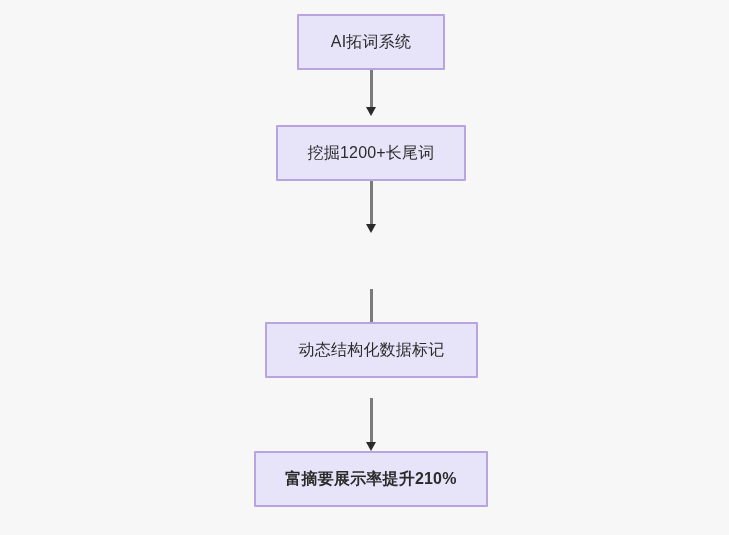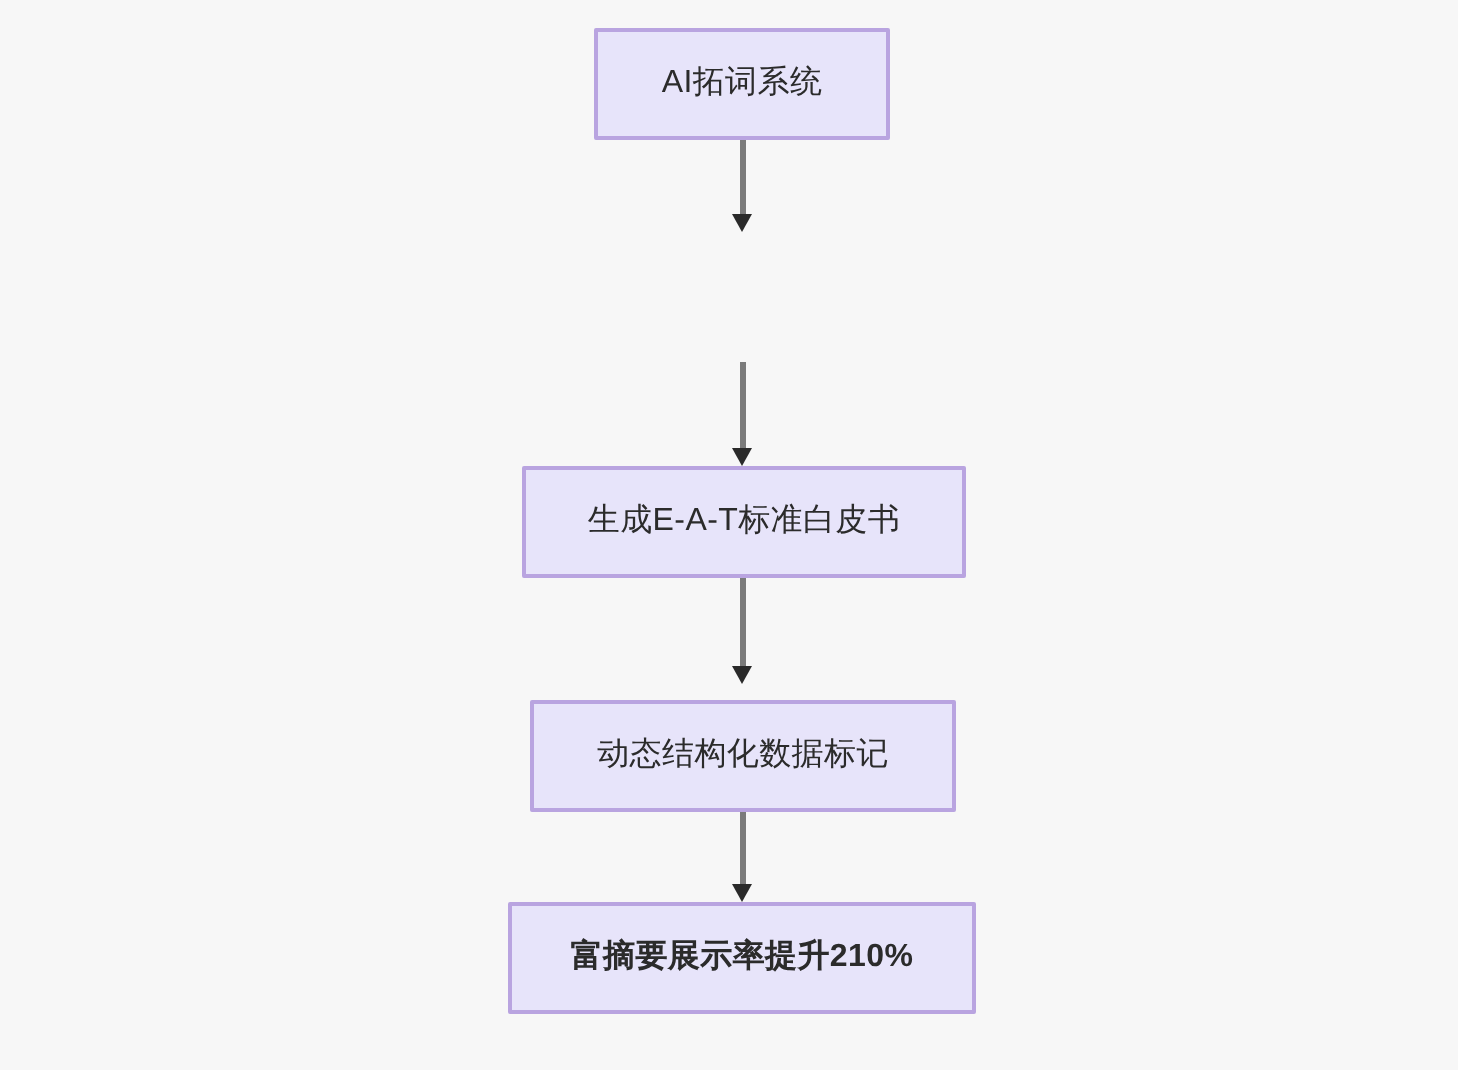--- a/index.html
+++ b/index.html
@@ -80,26 +80,26 @@
 
   <div class="edge" style="left:371px; top:398px;">
     <div class="edge-line" style="height:44px;"></div>
     <div class="edge-head" style="top:44px;"></div>
   </div>
 
   <div class="node" style="left:297px; top:14px; width:148px; height:56px;">
     <span class="node-label">AI拓词系统</span>
   </div>
 
-
-  <div class="node" style="left:261px; top:233px; width:222px; height:56px;">
-    <span class="node-label">生成E-A-T标准白皮书</span>
+  <div class="node" style="left:276px; top:125px; width:190px; height:56px;">
+    <span class="node-label">挖掘1200+长尾词</span>
   </div>
 
-  <div class="node" style="left:265px; top:350px; width:213px; height:56px;">
+
+  <div class="node" style="left:265px; top:322px; width:213px; height:56px;">
     <span class="node-label">动态结构化数据标记</span>
   </div>
 
   <div class="node" style="left:254px; top:451px; width:234px; height:56px;font-weight:bold;">
     <span class="node-label">富摘要展示率提升210%</span>
   </div>
 
 </div>
 
 </body></html>

